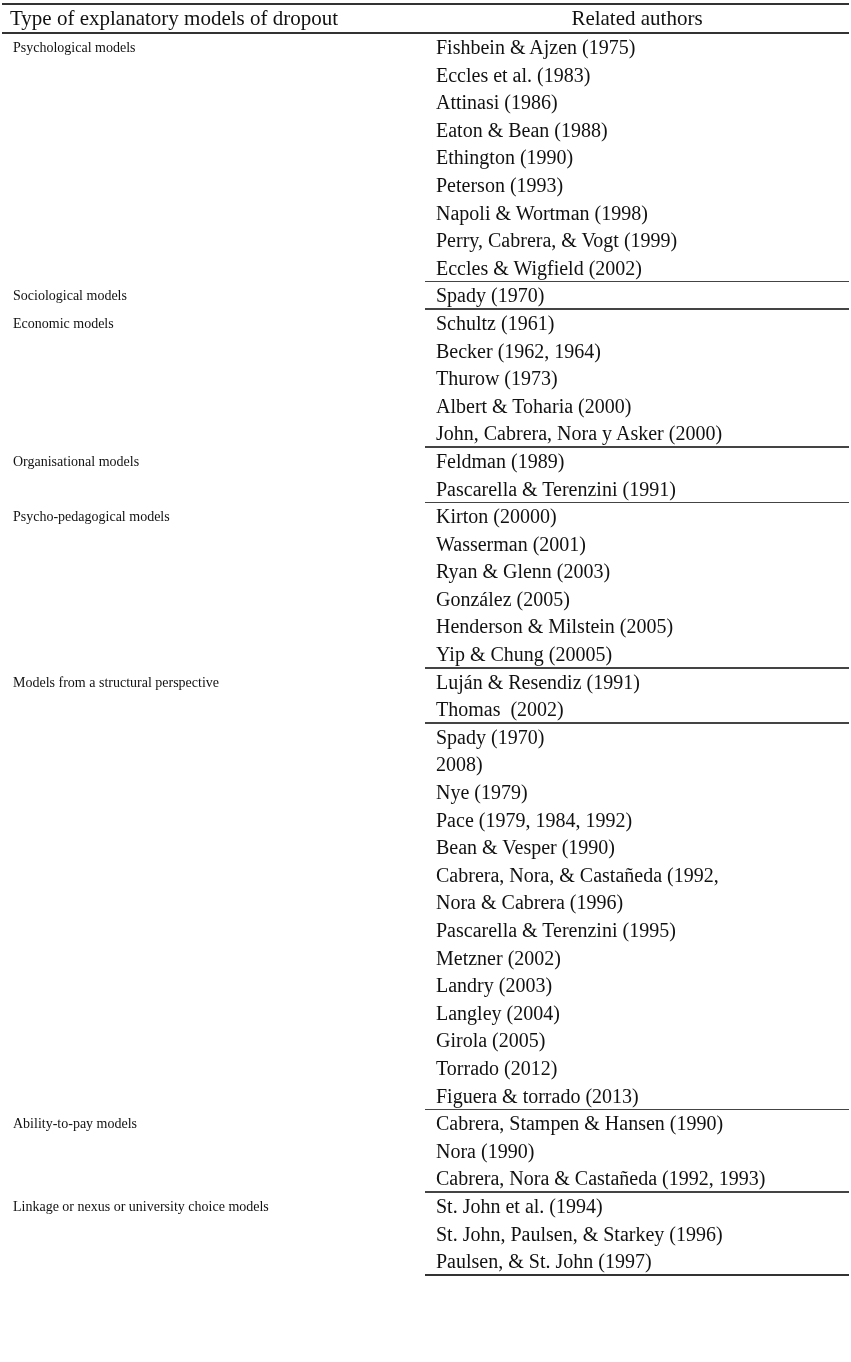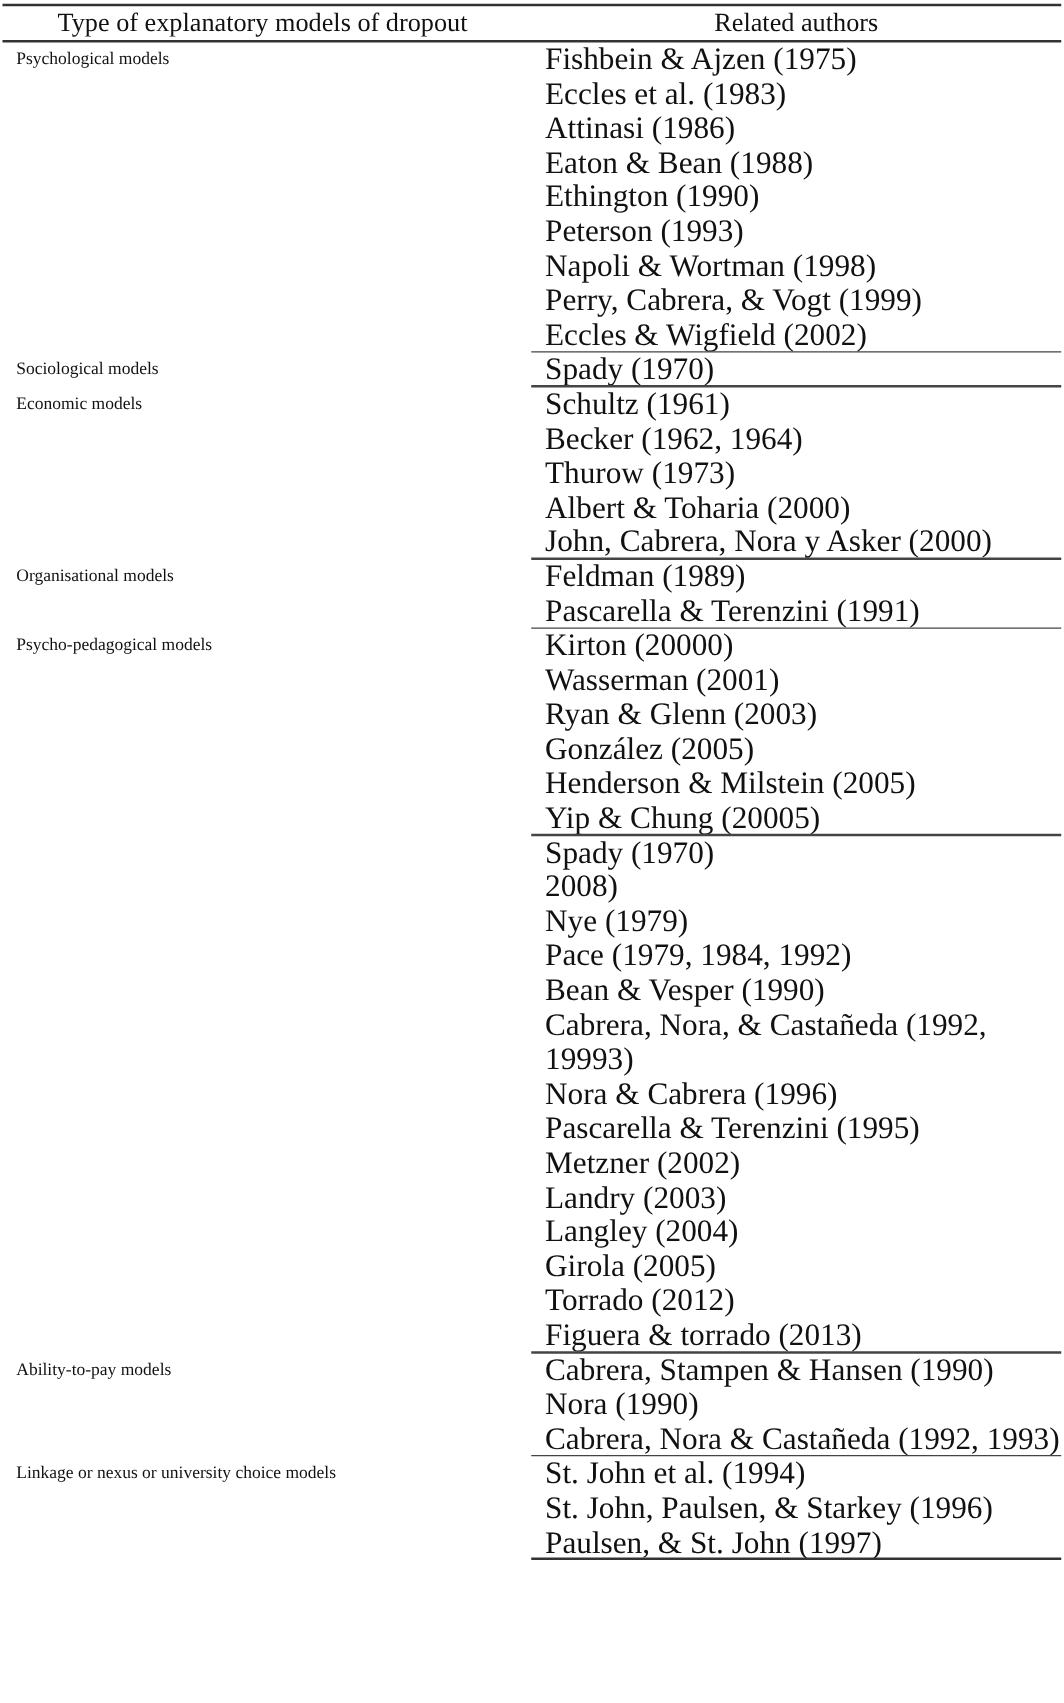--- a/index.html
+++ b/index.html
@@ -4,31 +4,31 @@
 <style>
   html, body { margin: 0; padding: 0; background: #ffffff; }
   body {
     width: 851px; height: 1362px; overflow: hidden; position: relative;
     font-family: "Liberation Serif", "DejaVu Serif", serif;
     color: #111111;
   }
   .table { position: absolute; left: 2px; top: 3px; width: 847px; }
   .rule-top { position: absolute; left: 0; top: 0; width: 847px; height: 2px; background: #333; }
   .head { position: absolute; left: 0; top: 2px; width: 847px; height: 27px; font-size: 21px; line-height: 27px; }
-  .head .c1 { position: absolute; left: 8px; top: 0; width: 400px; text-align: center; }
+  .head .c1 { position: absolute; left: 8px; top: 0; width: 400px; }
   .head .c2 { position: absolute; left: 423px; top: 0; width: 424px; text-align: center; }
   .rule-head { position: absolute; left: 0; top: 29px; width: 847px; height: 2px; background: #333; }
   .body { position: absolute; left: 0; top: 31px; width: 847px; }
   .group { position: relative; width: 847px; border-bottom: 1.5px solid #444; box-sizing: border-box; }
   .group .label {
     position: absolute; left: 11px; top: 0; bottom: 0; width: 400px;
     display: flex; font-size: 14px; line-height: 27.6px;
   }
   .group .authors { margin-left: 423px; width: 424px; padding-left: 11px; box-sizing: border-box; }
-  .group .author { font-size: 25px; line-height: 27.6px; white-space: pre-wrap; }
+  .group .author { font-size: 20px; line-height: 27.6px; white-space: pre-wrap; }
   .group.last { border-bottom: 2px solid #333; }
 </style>
 <style>
   .group { border-bottom: none !important; }
   .group::after { content: ""; position: absolute; left: 423px; right: 0; bottom: 0; height: 1.5px; background: #444; }
   .group.last::after { left: 423px; height: 2px; background: #333; }
 </style></head>
 <body>
 
 <div class="table">
@@ -91,28 +91,36 @@
         <div class="authors">
           <div class="author">Kirton (20000)</div>
           <div class="author">Wasserman (2001)</div>
           <div class="author">Ryan &amp; Glenn (2003)</div>
           <div class="author">González (2005)</div>
           <div class="author">Henderson &amp; Milstein (2005)</div>
           <div class="author">Yip &amp; Chung (20005)</div>
         </div>
       </div>
       <div class="group">
+        <div class="label">
+          <span>Models from a structural perspective</span>
+        </div>
+        <div class="authors">
+          <div class="author">Luján &amp; Resendiz (1991)</div>
+          <div class="author">Thomas  (2002)</div>
+        </div>
+      </div>
+      <div class="group">
         <div class="authors">
           <div class="author">Spady (1970)</div>
           <div class="author">2008)</div>
           <div class="author">Nye (1979)</div>
           <div class="author">Pace (1979, 1984, 1992)</div>
           <div class="author">Bean &amp; Vesper (1990)</div>
           <div class="author">Cabrera, Nora, &amp; Castañeda (1992,</div>
-          <div class="author">19993)</div>
           <div class="author">Nora &amp; Cabrera (1996)</div>
           <div class="author">Pascarella &amp; Terenzini (1995)</div>
           <div class="author">Metzner (2002)</div>
           <div class="author">Landry (2003)</div>
           <div class="author">Langley (2004)</div>
           <div class="author">Girola (2005)</div>
           <div class="author">Torrado (2012)</div>
           <div class="author">Figuera &amp; torrado (2013)</div>
         </div>
       </div>

